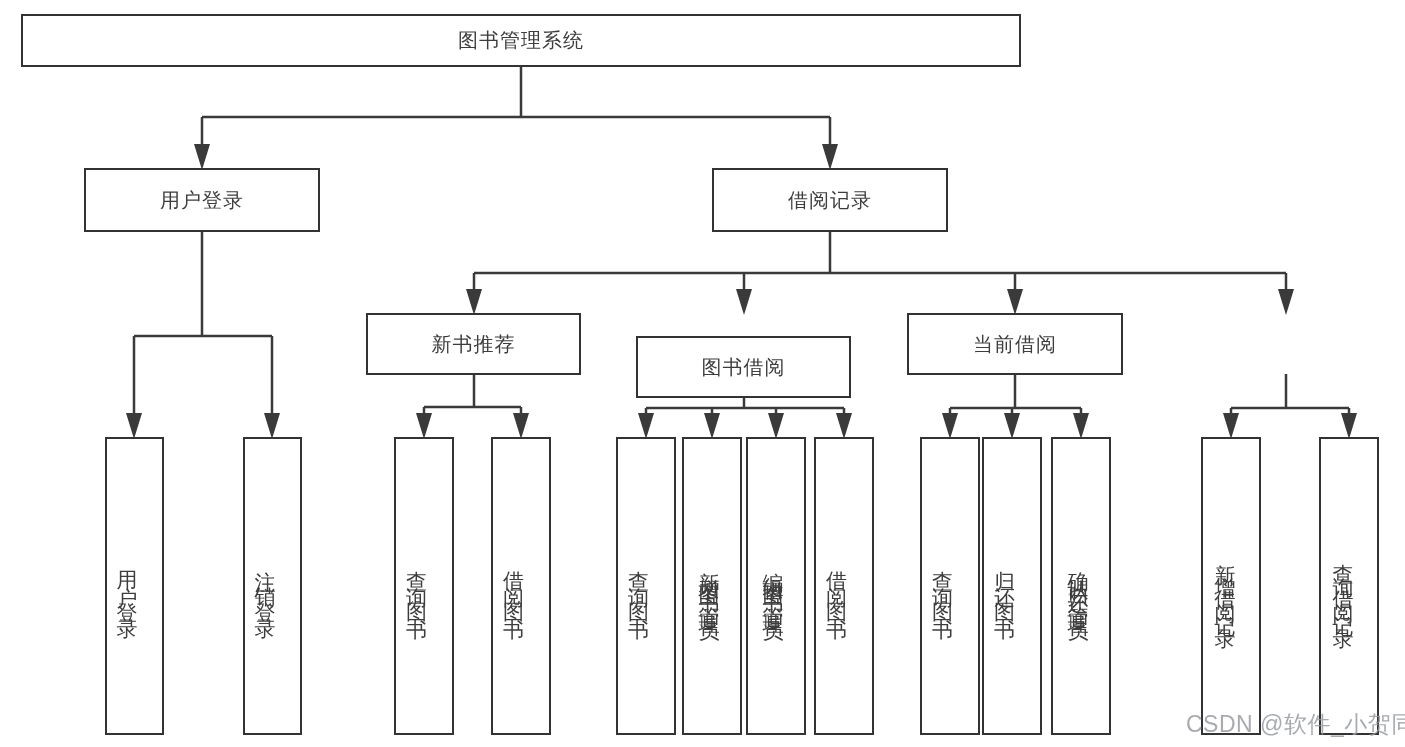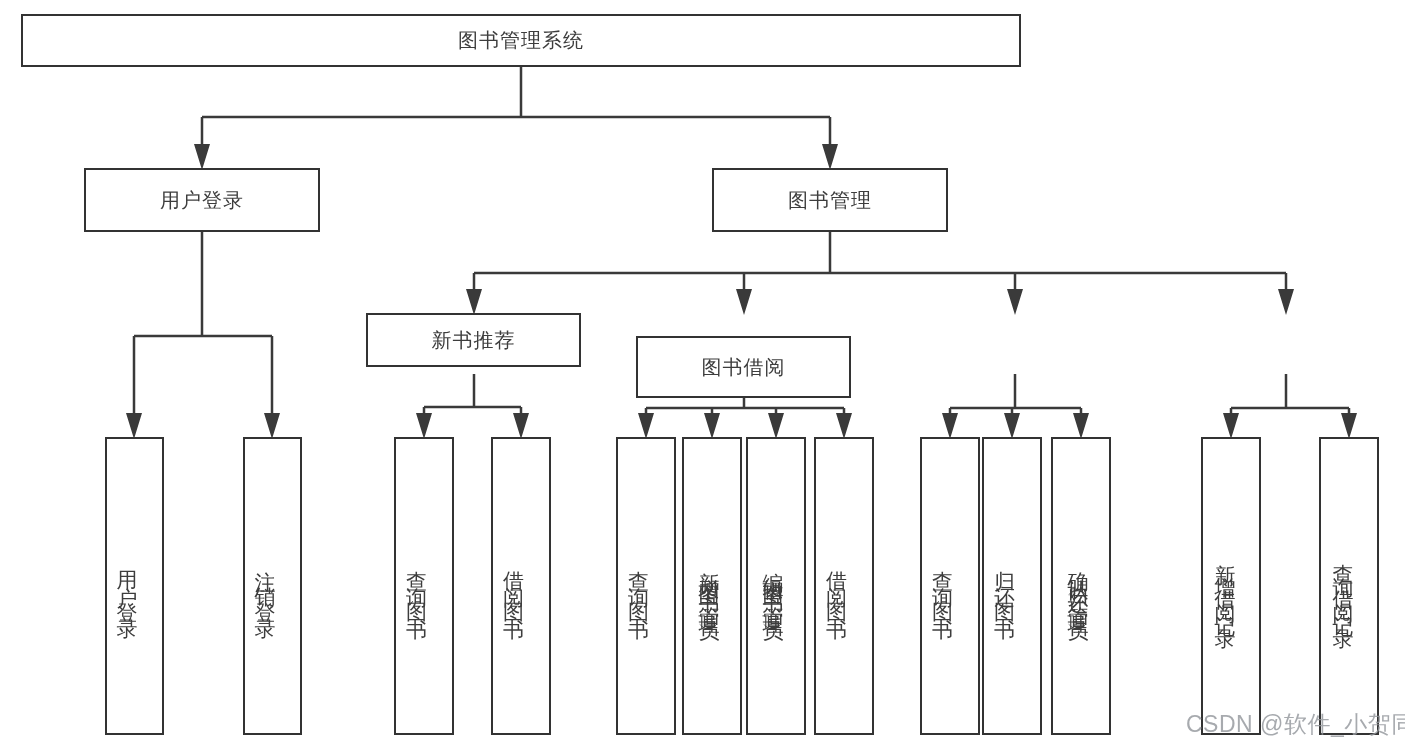--- a/index.html
+++ b/index.html
@@ -99,24 +99,25 @@
       M942 413 L958 413 L950 439 Z
       M1004 413 L1020 413 L1012 439 Z
       M1073 413 L1089 413 L1081 439 Z
       M1223 413 L1239 413 L1231 439 Z
       M1341 413 L1357 413 L1349 439 Z"></path>
   </svg>
 
   <div class="node h-node" style="left:21px; top:14px; width:1000px; height:53px;">图书管理系统</div>
 
   <div class="node h-node" style="left:84px; top:168px; width:236px; height:64px;">用户登录</div>
-  <div class="node h-node" style="left:712px; top:168px; width:236px; height:64px;">图书管理</div>
+  <div class="node h-node" style="left:712px; top:168px; width:236px; height:64px;">借阅记录</div>
 
-  <div class="node h-node" style="left:366px; top:313px; width:215px; height:54px;">新书推荐</div>
+  <div class="node h-node" style="left:366px; top:313px; width:215px; height:62px;">新书推荐</div>
   <div class="node h-node" style="left:636px; top:313px; width:215px; height:62px;margin-top:23px;">图书借阅</div>
+  <div class="node h-node" style="left:907px; top:313px; width:216px; height:62px;">当前借阅</div>
 
   <div class="node v-node sp4" style="left:105px; top:437px; width:59px; height:298px;">用户登录</div>
   <div class="node v-node sp4" style="left:243px; top:437px; width:59px; height:298px;">注销登录</div>
 
   <div class="node v-node sp4" style="left:394px; top:437px; width:60px; height:298px;">查询图书</div>
   <div class="node v-node sp4" style="left:491px; top:437px; width:60px; height:298px;">借阅图书</div>
 
   <div class="node v-node sp4" style="left:616px; top:437px; width:60px; height:298px;">查询图书</div>
   <div class="node v-node sp9" style="left:682px; top:437px; width:60px; height:298px;">新增图书（管理员）</div>
   <div class="node v-node sp9" style="left:746px; top:437px; width:60px; height:298px;">编辑图书（管理员）</div>

